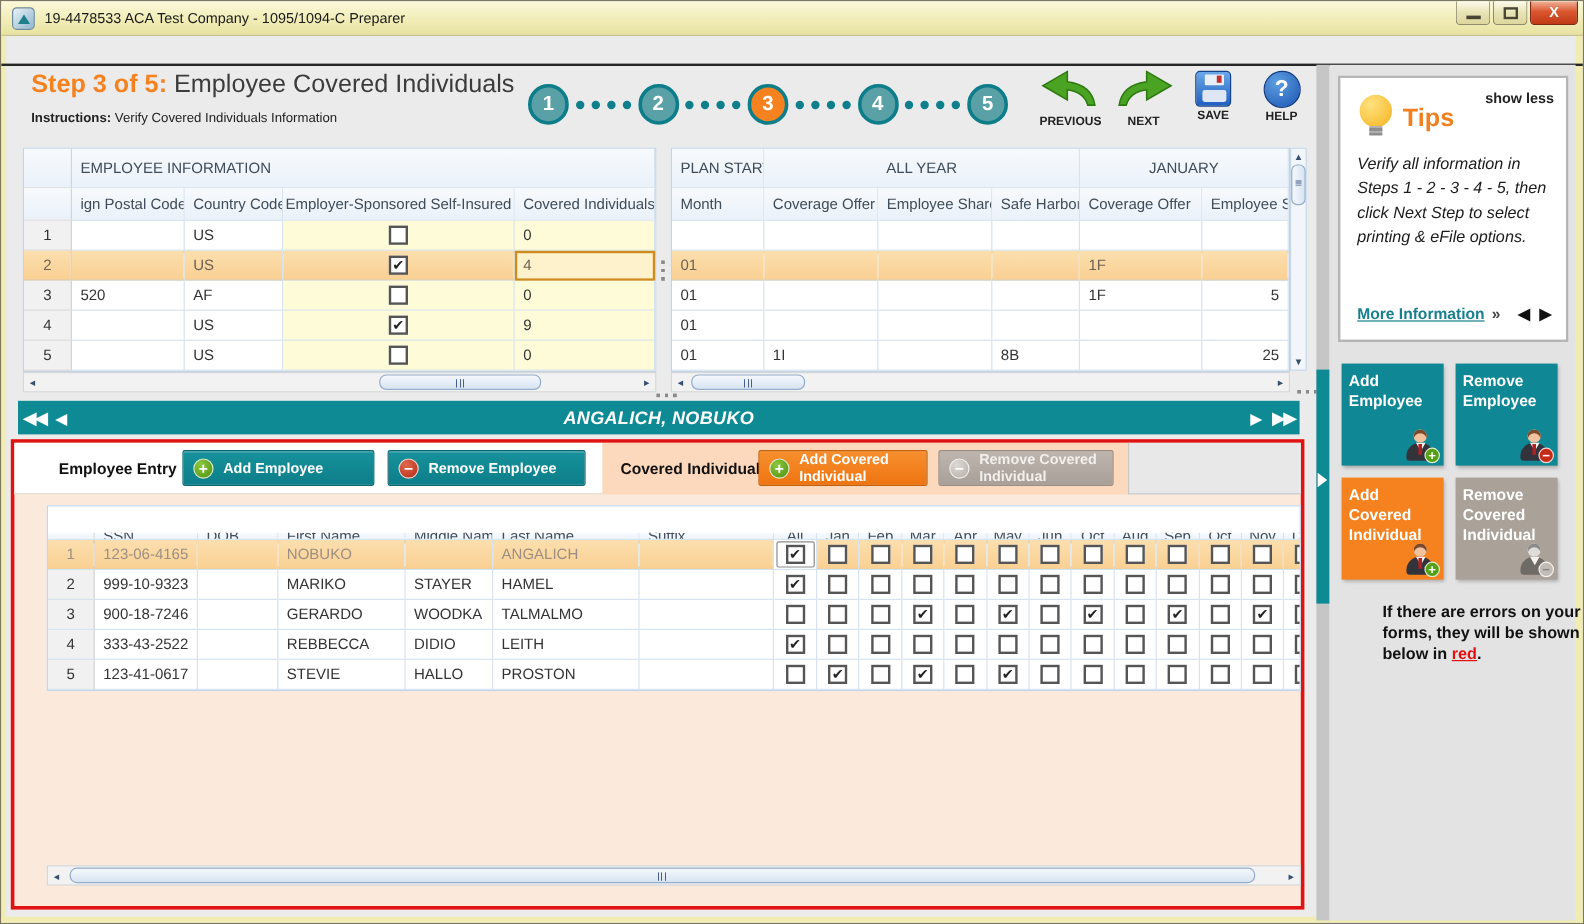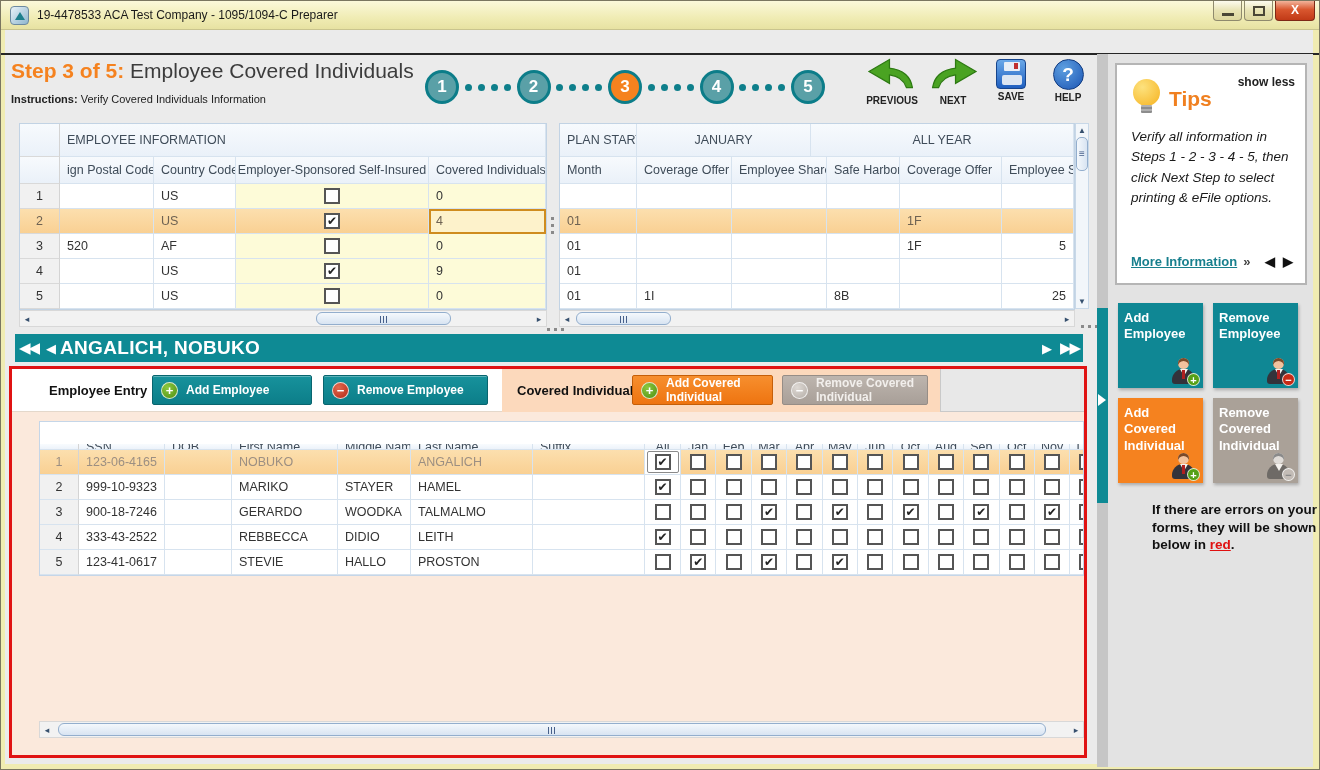--- a/index.html
+++ b/index.html
@@ -18,21 +18,21 @@
     border-radius:0 0 4px 4px; background:linear-gradient(#fdfbee,#e8e3b4 50%,#ddd79e); }
   .winbtn.min { left:1212px; width:29px; } .winbtn.max { left:1243px; width:29px; }
   .winbtn.close { left:1274px; width:40px; background:linear-gradient(#f2b39a,#d9572f 45%,#c13a17);
     border-color:#7e2816; color:#fff; font-weight:bold; font-size:12px; text-align:center; line-height:19px; }
   .glyph-min { position:absolute; left:8px; top:12px; width:12px; height:3px; background:#4a4636; }
   .glyph-max { position:absolute; left:8px; top:5px; width:12px; height:10px; border:2px solid #4a4636; }
   .menubar { position:absolute; left:0; top:30px; width:1320px; height:22px; background:#f0f0f0; }
   .menubar span { display:inline-block; padding:3px 10px; font-size:12px; color:#111; }
   .menu-underline { position:absolute; left:0; top:52px; width:1320px; height:2px; background:#262626; }
   
-  .page-header { position:absolute; left:0; top:54px; width:1092px; height:64px; }
+  .page-header { position:absolute; left:15px; top:54px; width:1092px; height:64px; }
   .step-title { position:absolute; left:10px; top:4px; font-size:21px; }
   .step-prefix { color:#f5821f; font-weight:bold; }
   .step-name { color:#3c3c3c; }
   .instructions { position:absolute; left:10px; top:38px; font-size:11px; color:#222; }
   .instructions b { font-weight:bold; }
   .steps-strip { position:absolute; left:424px; top:10px; width:400px; height:44px;
     display:flex; align-items:center; }
   .step-circle { width:34px; height:34px; border-radius:50%; background:#5aa0a7; border:3px solid #0c7d89;
     color:#fff; font-weight:bold; font-size:17px; display:flex; align-items:center; justify-content:center; flex:none; }
   .step-circle.active { background:#f5821f; }
@@ -84,21 +84,21 @@
   .vs-thumb { width:12px; height:34px; background:linear-gradient(90deg,#f4f8fc,#d8e4f2);
     border:1px solid #93aecd; border-radius:5px; text-align:center; font-size:10px; color:#47608a; line-height:32px; }
   .vs-spacer { flex:1; }
   .splitter-dots-v { position:absolute; width:3px; height:17px;
     background:repeating-linear-gradient(180deg,#8a8a8a 0 3px,transparent 3px 7px); }
   .splitter-dots-h { position:absolute; width:17px; height:3px;
     background:repeating-linear-gradient(90deg,#8a8a8a 0 3px,transparent 3px 7px); }
   
   .emp-bar { position:absolute; left:14px; top:333px; width:1068px; height:28px; background:#0e8a94;
     color:#fff; display:flex; align-items:center; }
-  .emp-name { flex:1; text-align:left; font-weight:bold; font-size:19px; letter-spacing:.3px; }
+  .emp-name { flex:1; text-align:center; font-style:italic; font-weight:bold; font-size:15px; letter-spacing:.3px; }
   .nav-arrow { font-size:13px; padding:0 4px; color:#fff; }
   .nav-arrow.dbl { letter-spacing:-2px; font-size:15px; }
   
   .entry-panel { position:absolute; left:8px; top:365px; width:1078px; height:392px;
     border:3px solid #e01313; background:#fbe9dc; }
   .tab-white { position:absolute; left:0; top:0; width:490px; height:43px; background:#fff;
     border-bottom:1px solid #e4d8cb; }
   .tab-peach { position:absolute; left:490px; top:0; width:438px; height:43px; background:#fcd9bc; }
   .tab-gray  { position:absolute; left:928px; top:0; width:144px; height:43px; background:#e8e8e8;
     border-left:1px solid #c9c9c9; border-bottom:1px solid #c9c9c9; }
@@ -310,22 +310,22 @@
         <div class="gcell c-country">US</div>
         <div class="gcell c-selfins yellow">
           <span class="cb"></span>
         </div>
         <div class="gcell c-covered yellow">0</div>
       </div>
     </div>
   <div class="grid" id="plan-grid" style="left:558px;top:122px;width:516px">
       <div class="grow ggroup">
         <div class="gcell c-r0">PLAN START</div>
+        <div class="gcell" style="width: 263px; justify-content: center;">ALL YEAR</div>
         <div class="gcell" style="width: 174px; justify-content: center;">JANUARY</div>
-        <div class="gcell" style="width: 263px; justify-content: center;">ALL YEAR</div>
       </div>
       <div class="grow ghead">
         <div class="gcell c-r0">Month</div>
         <div class="gcell c-r1">Coverage Offer</div>
         <div class="gcell c-r2">Employee Share</div>
         <div class="gcell c-r3">Safe Harbor</div>
         <div class="gcell c-r4">Coverage Offer</div>
         <div class="gcell c-r5" style="justify-content: flex-start;">Employee Share</div>
       </div>
       <div class="grow">

